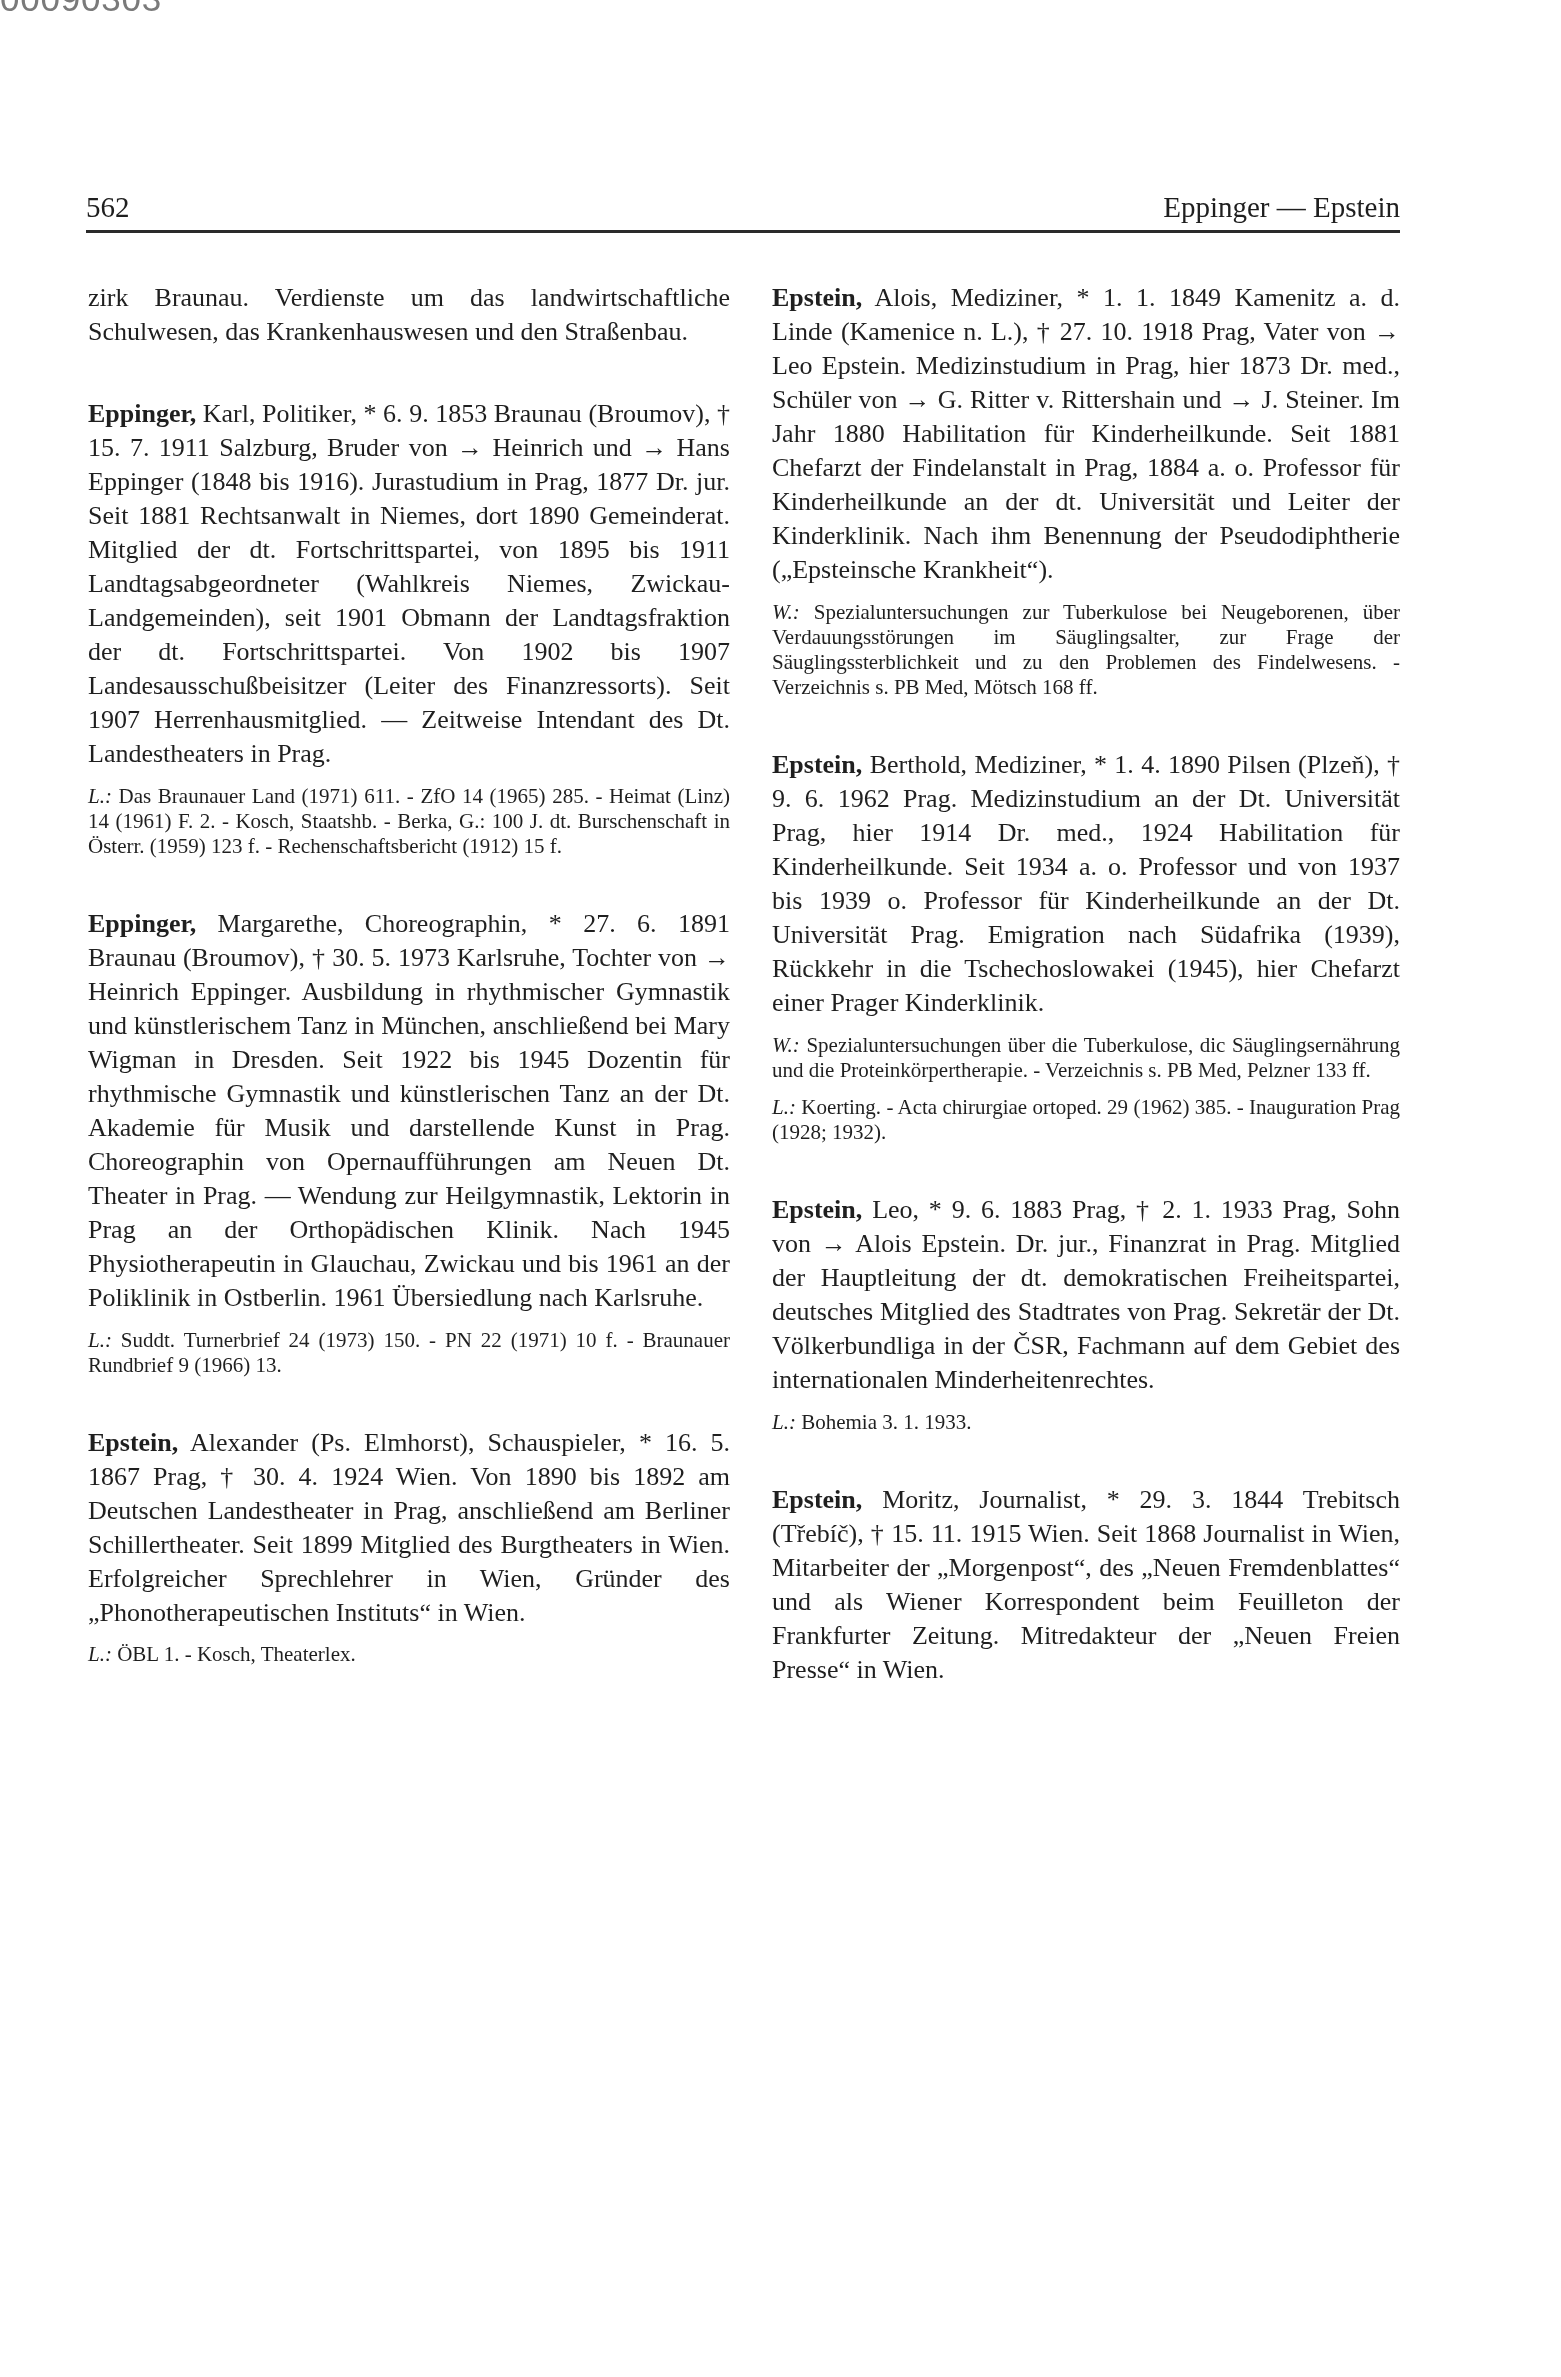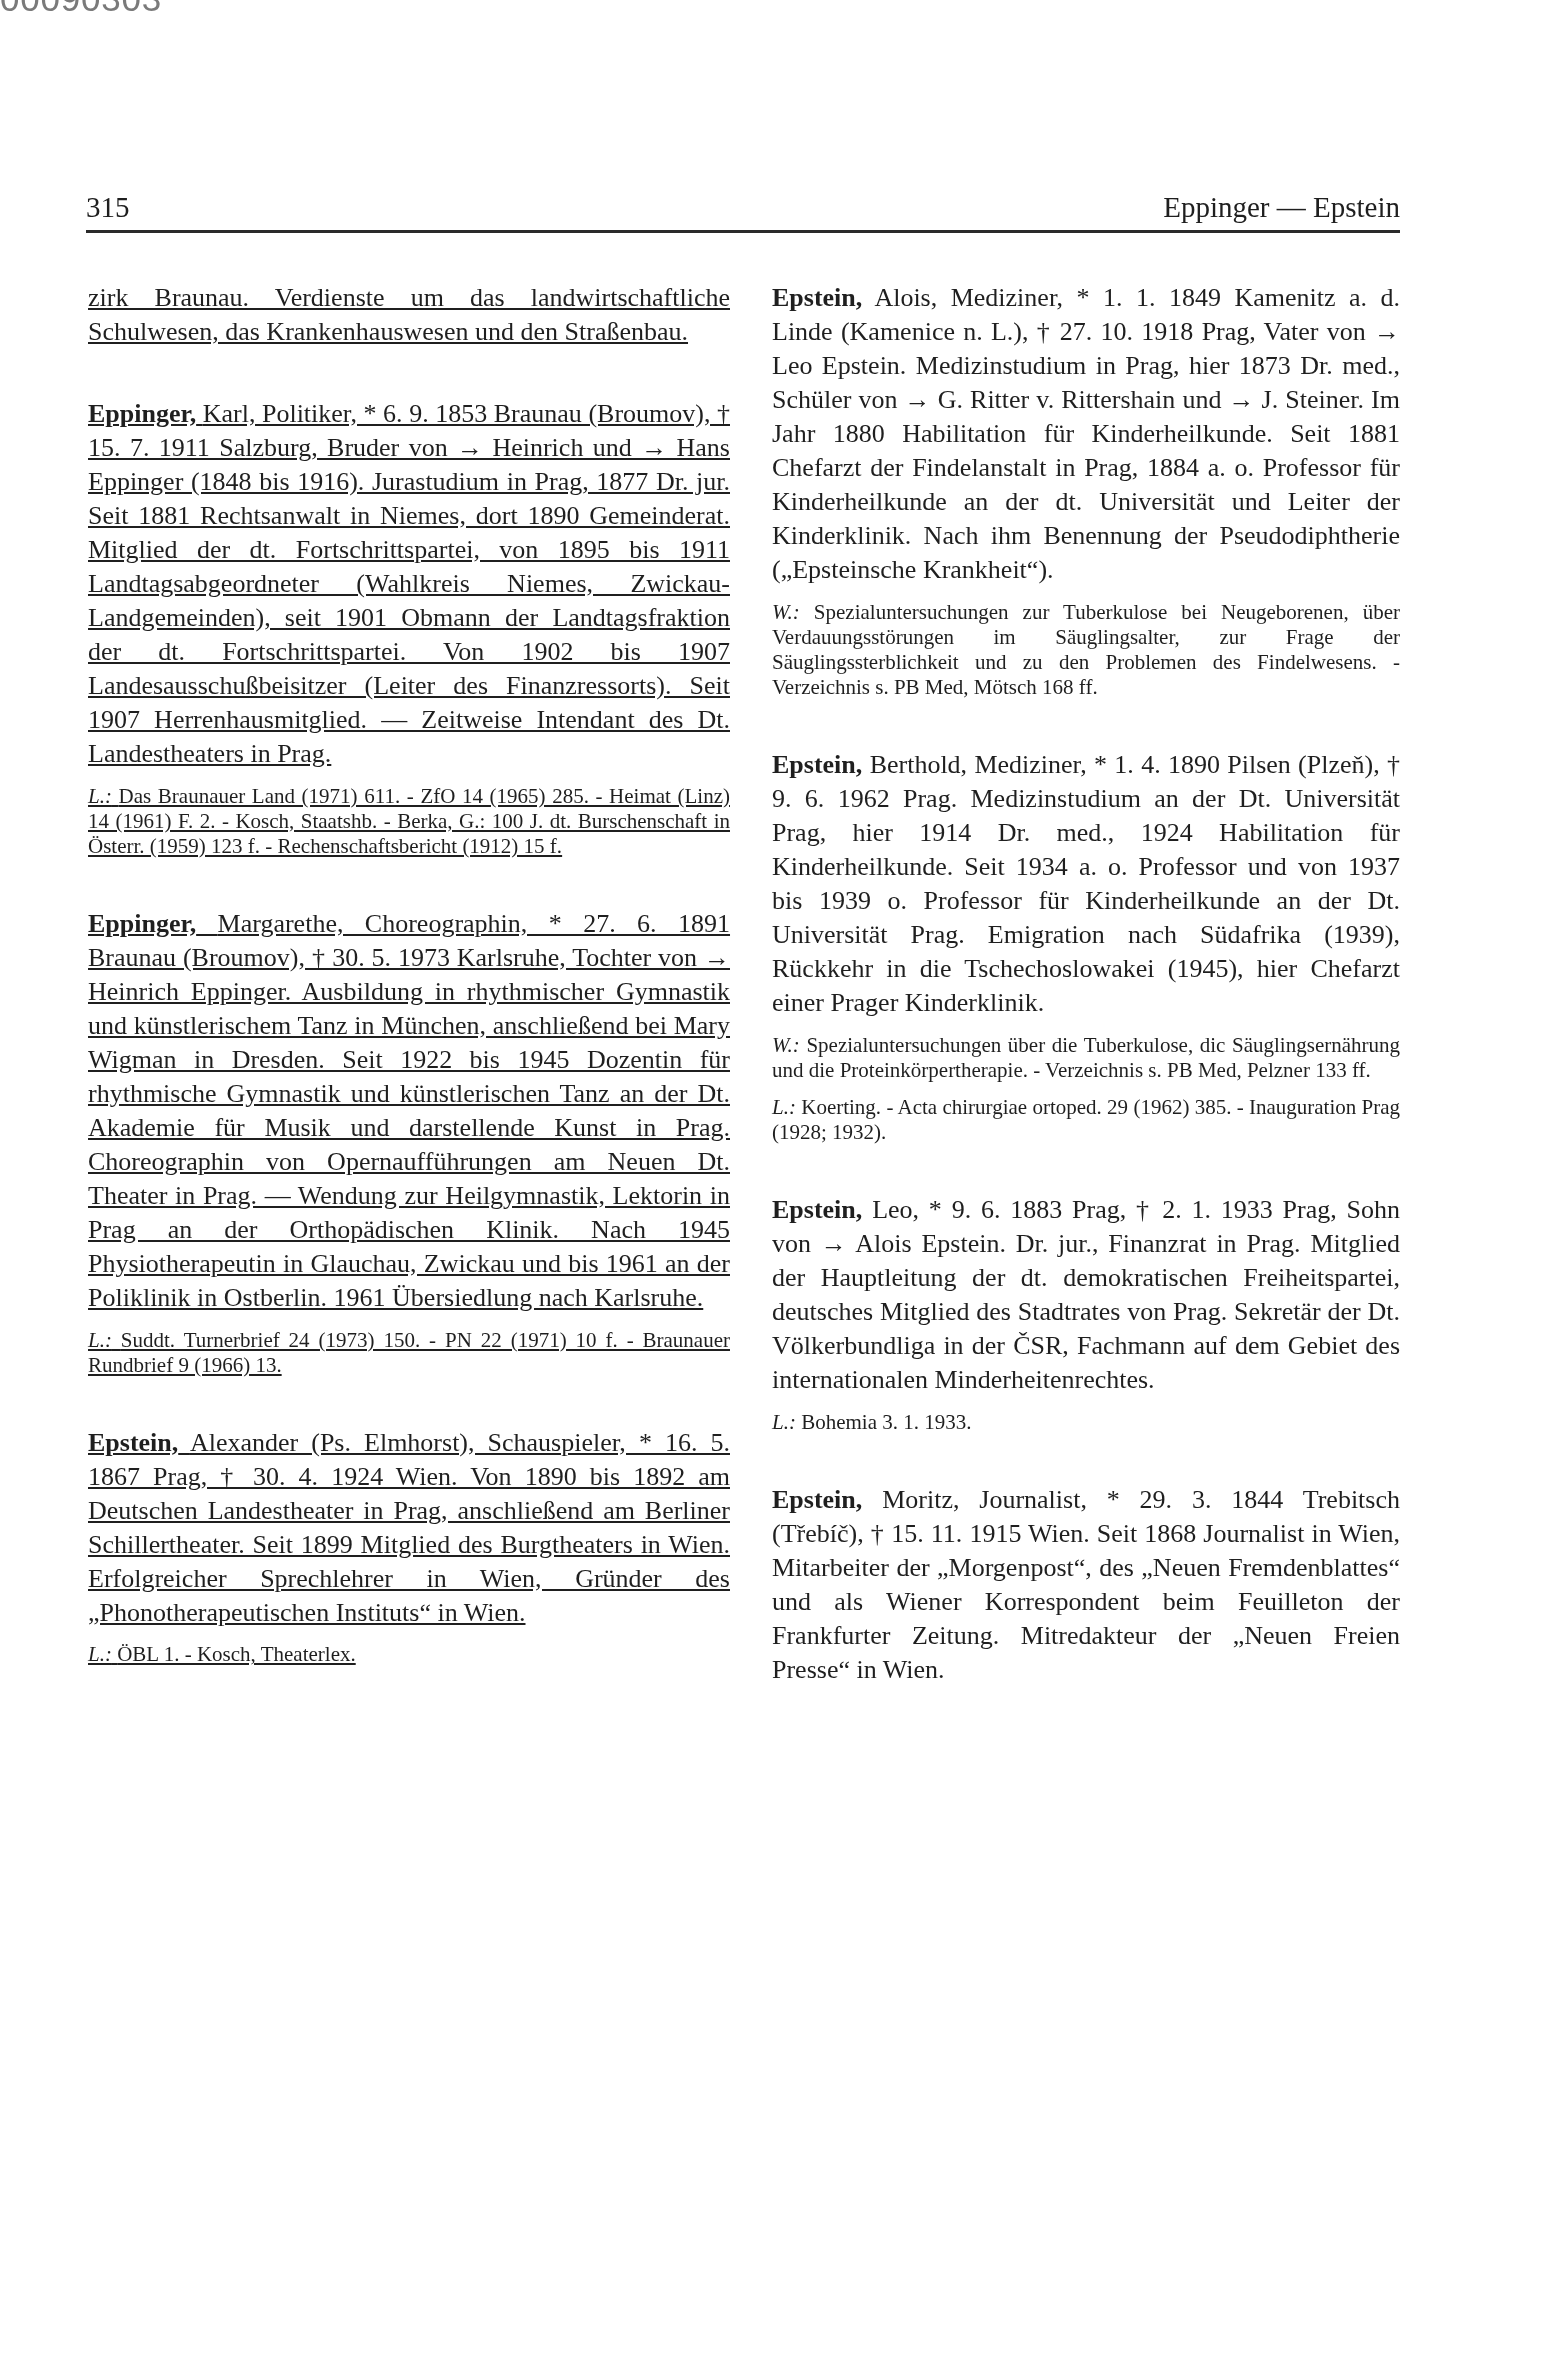--- a/index.html
+++ b/index.html
@@ -5,35 +5,35 @@
   html, body { margin:0; padding:0; background:#ffffff; }
   body { width:1561px; height:2377px; position:relative; overflow:hidden;
          font-family:"Liberation Serif","DejaVu Serif",serif; color:#1f1f1f; }
   .stamp { position:absolute; left:0; top:-21px; font-family:"Liberation Sans","DejaVu Sans",sans-serif;
            font-size:35px; color:#7a7a7a; letter-spacing:0.8px; }
   .page-num { position:absolute; left:86px; top:191px; font-size:29px; }
   .running-head { position:absolute; right:161px; top:191px; font-size:29px; }
   .rule { position:absolute; left:86px; top:230px; width:1314px; height:3.2px; background:#2a2a2a; }
   .col { position:absolute; top:281px; font-size:26px; line-height:34px; text-align:justify;
          hyphens:manual; }
-  .col.left { left:88px; width:642px;text-decoration:underline; }
+  .col.left { left:88px; width:642px; }
   .col.right { left:772px; width:628px; }
   .entry { margin:0; }
   .entry p { margin:0; }
   .lemma { font-weight:bold; }
   .ref { font-size:21px; line-height:25px; margin-top:12.8px !important; }
   .ref .tag { font-style:italic; }
   .gap-m { height:48px; }
 </style>
 </head>
 <body>
 
 <div class="stamp">00090303</div>
 
-<div class="page-num">315</div>
+<div class="page-num">562</div>
 <div class="running-head">Eppinger — Epstein</div>
 <div class="rule"></div>
 
 <div class="col left">
   <div class="entry">
     <p>zirk Braunau. Verdienste um das landwirtschaftliche Schulwesen, das Krankenhauswesen und den Straßenbau.</p>
   </div>
   <div class="gap-m"></div>
 
   <div class="entry">

